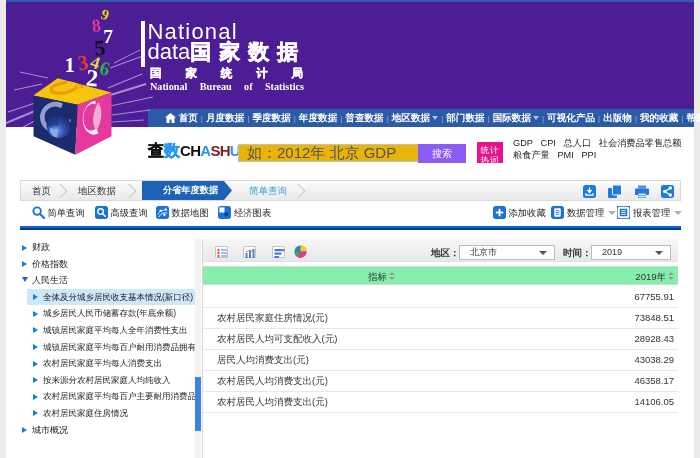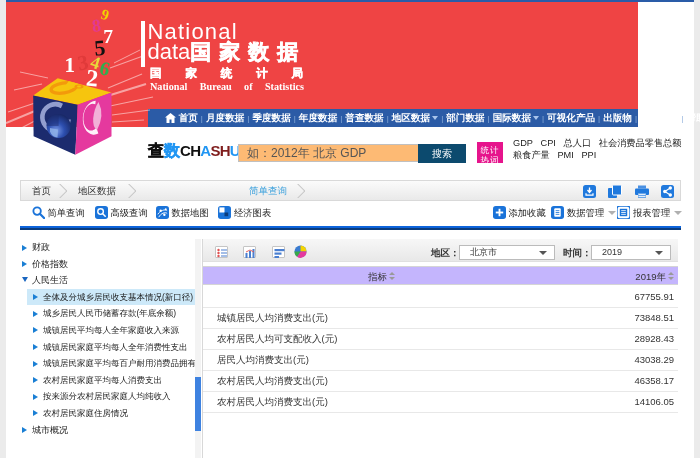--- a/index.html
+++ b/index.html
@@ -1,38 +1,38 @@
 <!DOCTYPE html>
 <html><head>
 <meta charset="utf-8">
 <style>
 *{margin:0;padding:0;box-sizing:border-box;}
 html,body{width:700px;height:458px;overflow:hidden;background:#ebebeb;font-family:"Liberation Sans",sans-serif;}
 #page{position:absolute;left:6px;top:0;width:688px;height:458px;background:#fff;}
 #topline{position:absolute;left:0;top:0;width:688px;height:2px;background:#2a5ca8;}
-#header{position:absolute;left:0;top:2px;width:632px;height:125px;background:#ef4444;}
+#header{position:absolute;left:0;top:2px;width:688px;height:125px;background:#4c1d95;}
 #logo{position:absolute;left:0;top:0;width:160px;height:160px;z-index:5;}
 #nav{position:absolute;left:142px;bottom:0;right:0;height:18px;background:#2b5ba6;color:#fff;font-size:9.6px;font-weight:bold;line-height:18px;white-space:nowrap;z-index:2;letter-spacing:0;padding-left:12px;}
 #nav .sep{color:#8fb0dc;font-size:8px;vertical-align:0.5px;margin:0 3px;font-weight:normal;}
 #nav .caret{display:inline-block;width:0;height:0;border-left:3.5px solid transparent;border-right:3.5px solid transparent;border-top:4px solid #a8c4ec;vertical-align:1.5px;margin-left:2px;}
 #hbar{position:absolute;left:134.5px;top:19px;width:4px;height:46px;background:#fff;}
 #htxt{position:absolute;left:144px;top:0;width:170px;height:125px;color:#fff;}
 #htxt div{position:absolute;left:0;}
 #htxt .l1{font-size:22px;letter-spacing:1.2px;top:16.5px;left:-2.5px!important;}
 #htxt .l2{font-size:22px;top:36px;white-space:nowrap;left:-2.5px!important;}
 #htxt .l2 b{font-size:21px;letter-spacing:8px;vertical-align:-0.5px;-webkit-text-stroke:0.6px #fff;}
 #htxt .l3{font-size:11.5px;font-weight:bold;top:64px;width:153px;display:flex;justify-content:space-between;-webkit-text-stroke:0.4px #fff;}
 #htxt .l4{font-family:"Liberation Serif",serif;font-size:10.2px;font-weight:bold;top:78.5px;width:154px;display:flex;justify-content:space-between;white-space:nowrap;}
 
 #srow{position:absolute;left:0;top:127px;width:688px;height:53px;background:#fff;}
 #chashu{position:absolute;left:142px;top:14px;font-size:15px;font-weight:bold;white-space:nowrap;letter-spacing:-0.7px;}
 #chashu .cj{font-size:16px;letter-spacing:0;-webkit-text-stroke:0.5px currentColor;}
-#sinput{position:absolute;left:232px;top:17px;width:212px;height:18px;border:1px solid #c0c0c0;background:#fdba74;font-size:12px;color:#555;line-height:16px;padding-left:8px;}
+#sinput{position:absolute;left:232px;top:17px;width:212px;height:18px;border:1px solid #c0c0c0;background:#eab308;font-size:15px;color:#555;line-height:16px;padding-left:8px;}
 #sinput svg{position:absolute;right:6px;top:3px;}
-#sbtn{position:absolute;left:412px;top:16.5px;width:48px;height:19.5px;background:#0c4a6e;color:#fff;font-size:10px;text-align:center;line-height:19.5px;}
+#sbtn{position:absolute;left:412px;top:16.5px;width:48px;height:19.5px;background:#8b5cf6;color:#fff;font-size:10px;text-align:center;line-height:19.5px;}
 #hotbadge{position:absolute;left:471px;top:15px;width:26px;height:21px;background:#e6148c;color:#fff;font-size:8.5px;text-align:center;line-height:10px;padding-top:2.5px;letter-spacing:1px;}
 #hotwords{position:absolute;left:507px;top:11px;font-size:9.2px;color:#222;line-height:11.5px;white-space:nowrap;}
 
 #bcrow{position:absolute;left:14px;top:180px;width:661px;height:21px;background:linear-gradient(to bottom,#fbfbfb,#e9e9e9);border:1px solid #d9d9d9;font-size:9.5px;color:#333;}
 .bc-item{position:absolute;top:0;height:19px;line-height:19px;}
 .chev{position:absolute;top:2.5px;width:8px;height:14px;overflow:hidden;}
 .chev:before{content:"";position:absolute;left:-6px;top:1px;width:11px;height:11px;border-top:1px solid #c8c8c8;border-right:1px solid #c8c8c8;transform:rotate(45deg);}
 #bc-blue{position:absolute;left:121px;top:0;width:90px;height:19px;background:#1d62b4;color:#fff;font-weight:bold;text-align:center;line-height:19px;clip-path:polygon(0 0,82px 0,100% 50%,82px 100%,0 100%);padding-left:7px;font-size:9.2px;}
 #bc-icons{position:absolute;right:2px;top:4px;width:110px;height:13px;}
 
@@ -50,21 +50,21 @@
 .lvl2{padding-left:13px;}
 .hl{background:#cde9f9;margin-left:7px;padding-left:6px!important;}
 #sscroll{position:absolute;left:189px;top:239px;width:6px;height:219px;background:#f3f3f3;}
 #sthumb{position:absolute;left:0;top:138px;width:6px;height:54px;background:#3e82e0;}
 #panel{position:absolute;left:196px;top:239px;width:475px;height:219px;border-left:1px solid #d8d8d8;}
 #pbar{position:absolute;left:0;top:0;width:475px;height:23px;background:linear-gradient(to bottom,#f7f7f7,#e8e8e8);border-bottom:1px solid #e0e0e0;font-size:9.5px;color:#333;}
 .vicon{position:absolute;top:6.5px;width:13px;height:12px;background:#fff;border:1px solid #c5c5c5;border-radius:1px;}
 .ddl{position:absolute;top:7.5px;font-weight:bold;}
 .dd{position:absolute;top:6px;height:14.5px;background:#fff;border:1px solid #bbb;font-size:9px;color:#333;line-height:13px;padding-left:10px;}
 .dd .arr{position:absolute;right:7px;top:5px;width:0;height:0;border-left:4px solid transparent;border-right:4px solid transparent;border-top:4.5px solid #555;}
-#thead{position:absolute;left:0;top:27px;width:475px;height:19px;background:#c4b5fd;border-top:1px solid #d5d5d5;border-bottom:1px solid #d5d5d5;font-size:9.5px;color:#333;line-height:19px;}
+#thead{position:absolute;left:0;top:27px;width:475px;height:19px;background:#86efac;border-top:1px solid #d5d5d5;border-bottom:1px solid #d5d5d5;font-size:9.5px;color:#333;line-height:19px;}
 .sorticon{display:inline-block;vertical-align:0.5px;margin-left:2px;}
 .sorticon:before{content:"";display:block;width:0;height:0;border-left:3px solid transparent;border-right:3px solid transparent;border-bottom:3.5px solid #999;margin-bottom:1.5px;}
 .sorticon:after{content:"";display:block;width:0;height:0;border-left:3px solid transparent;border-right:3px solid transparent;border-top:3.5px solid #999;}
 .drow{position:absolute;left:0;width:475px;height:21px;line-height:20px;font-size:9.5px;color:#333;border-bottom:1px solid #e8e8e8;}
 .drow .n{position:absolute;right:4px;top:0;}
 .drow .t{position:absolute;left:14px;top:0;}
 </style>
 </head>
 <body>
 <div id="page">
@@ -164,20 +164,21 @@
         </svg></div>
   <div id="sbtn">搜索</div>
   <div id="hotbadge">统计<br>热词</div>
   <div id="hotwords">GDP&nbsp;&nbsp;&nbsp;CPI&nbsp;&nbsp;&nbsp;总人口&nbsp;&nbsp;&nbsp;社会消费品零售总额<br>粮食产量&nbsp;&nbsp;&nbsp;PMI&nbsp;&nbsp;&nbsp;PPI</div>
 </div>
 <div id="bcrow">
   <span class="bc-item" style="left:11px">首页</span>
   <span class="chev" style="left:38px"></span>
   <span class="bc-item" style="left:57px">地区数据</span>
   <span class="chev" style="left:107px"></span>
+  <div id="bc-blue">分省年度数据</div>
   <span class="bc-item" style="left:228px;color:#3aa0dc">简单查询</span>
   <span class="chev" style="left:276px"></span>
   <svg id="bc-icons" viewBox="0 0 110 13">
     <g fill="#2079dd">
       <rect x="15" y="0" width="13" height="13" rx="2.5"></rect>
       <path d="M21.5 2.5v4.5M19.5 5l2 2.5 2-2.5" stroke="#fff" stroke-width="1.3" fill="none"></path>
       <path d="M18 8.2v2h7v-2" stroke="#fff" stroke-width="1.2" fill="none"></path>
       <rect x="40" y="3" width="9" height="10" rx="1"></rect>
       <rect x="44.5" y="0" width="9" height="10" rx="1" stroke="#fff" stroke-width="1"></rect>
       <rect x="70" y="0.5" width="8" height="3" fill="#4a90e2"></rect>
@@ -230,25 +231,25 @@
           <path d="M4.5 5h5M4.5 7h5M4.5 9h5" stroke="#fff" stroke-width="0.9"></path>
         </svg>报表管理<span class="gcaret"></span></span>
   <div class="blueline"></div>
 </div>
 <div id="side">
   <div class="trow lvl1"><span class="tri-r"></span>财政</div>
   <div class="trow lvl1"><span class="tri-r"></span>价格指数</div>
   <div class="trow lvl1"><span class="tri-d"></span>人民生活</div>
   <div class="trow lvl2 hl"><span class="tri-r"></span>全体及分城乡居民收支基本情况(新口径)</div>
   <div class="trow lvl2"><span class="tri-r"></span>城乡居民人民币储蓄存款(年底余额)</div>
-  <div class="trow lvl2"><span class="tri-r"></span>城镇居民平均每人全年家庭收入来源</div>
   <div class="trow lvl2"><span class="tri-r"></span>城镇居民家庭平均每人全年消费性支出</div>
   <div class="trow lvl2"><span class="tri-r"></span>城镇居民家庭平均每百户耐用消费品拥有</div>
   <div class="trow lvl2"><span class="tri-r"></span>农村居民家庭平均每人消费支出</div>
   <div class="trow lvl2"><span class="tri-r"></span>按来源分农村居民家庭人均纯收入</div>
+  <div class="trow lvl2"><span class="tri-r"></span>农村居民家庭平均每百户主要耐用消费品</div>
   <div class="trow lvl2"><span class="tri-r"></span>农村居民家庭住房情况</div>
   <div class="trow lvl1"><span class="tri-r"></span>城市概况</div>
 </div>
 <div id="sscroll">
       <div id="sthumb"></div>
     </div>
 <div id="panel">
   <div id="pbar">
     <div class="vicon" style="left:12px"><svg width="11" height="10" viewBox="0 0 11 10" style="margin:1px">
             <circle cx="1.5" cy="2" r="1.2" fill="#e05252"></circle>
@@ -279,21 +280,21 @@
     <div class="dd" style="left:388px;width:80px">2019<span class="arr"></span></div>
   </div>
   <div id="thead">
     <span style="position:absolute;left:165px">指标<span class="sorticon"></span></span>
     <span style="position:absolute;right:4px">2019年<span class="sorticon"></span></span>
   </div>
   <div class="drow" style="top:47.5px">
         <span class="n">67755.91</span>
       </div>
   <div class="drow" style="top:68.5px">
-        <span class="t">城镇居民人均消费支出(元)</span>
+        <span class="t">农村居民家庭住房情况(元)</span>
         <span class="n">73848.51</span>
       </div>
   <div class="drow" style="top:89.5px">
         <span class="t">农村居民人均可支配收入(元)</span>
         <span class="n">28928.43</span>
       </div>
   <div class="drow" style="top:110.5px">
         <span class="t">居民人均消费支出(元)</span>
         <span class="n">43038.29</span>
       </div>

